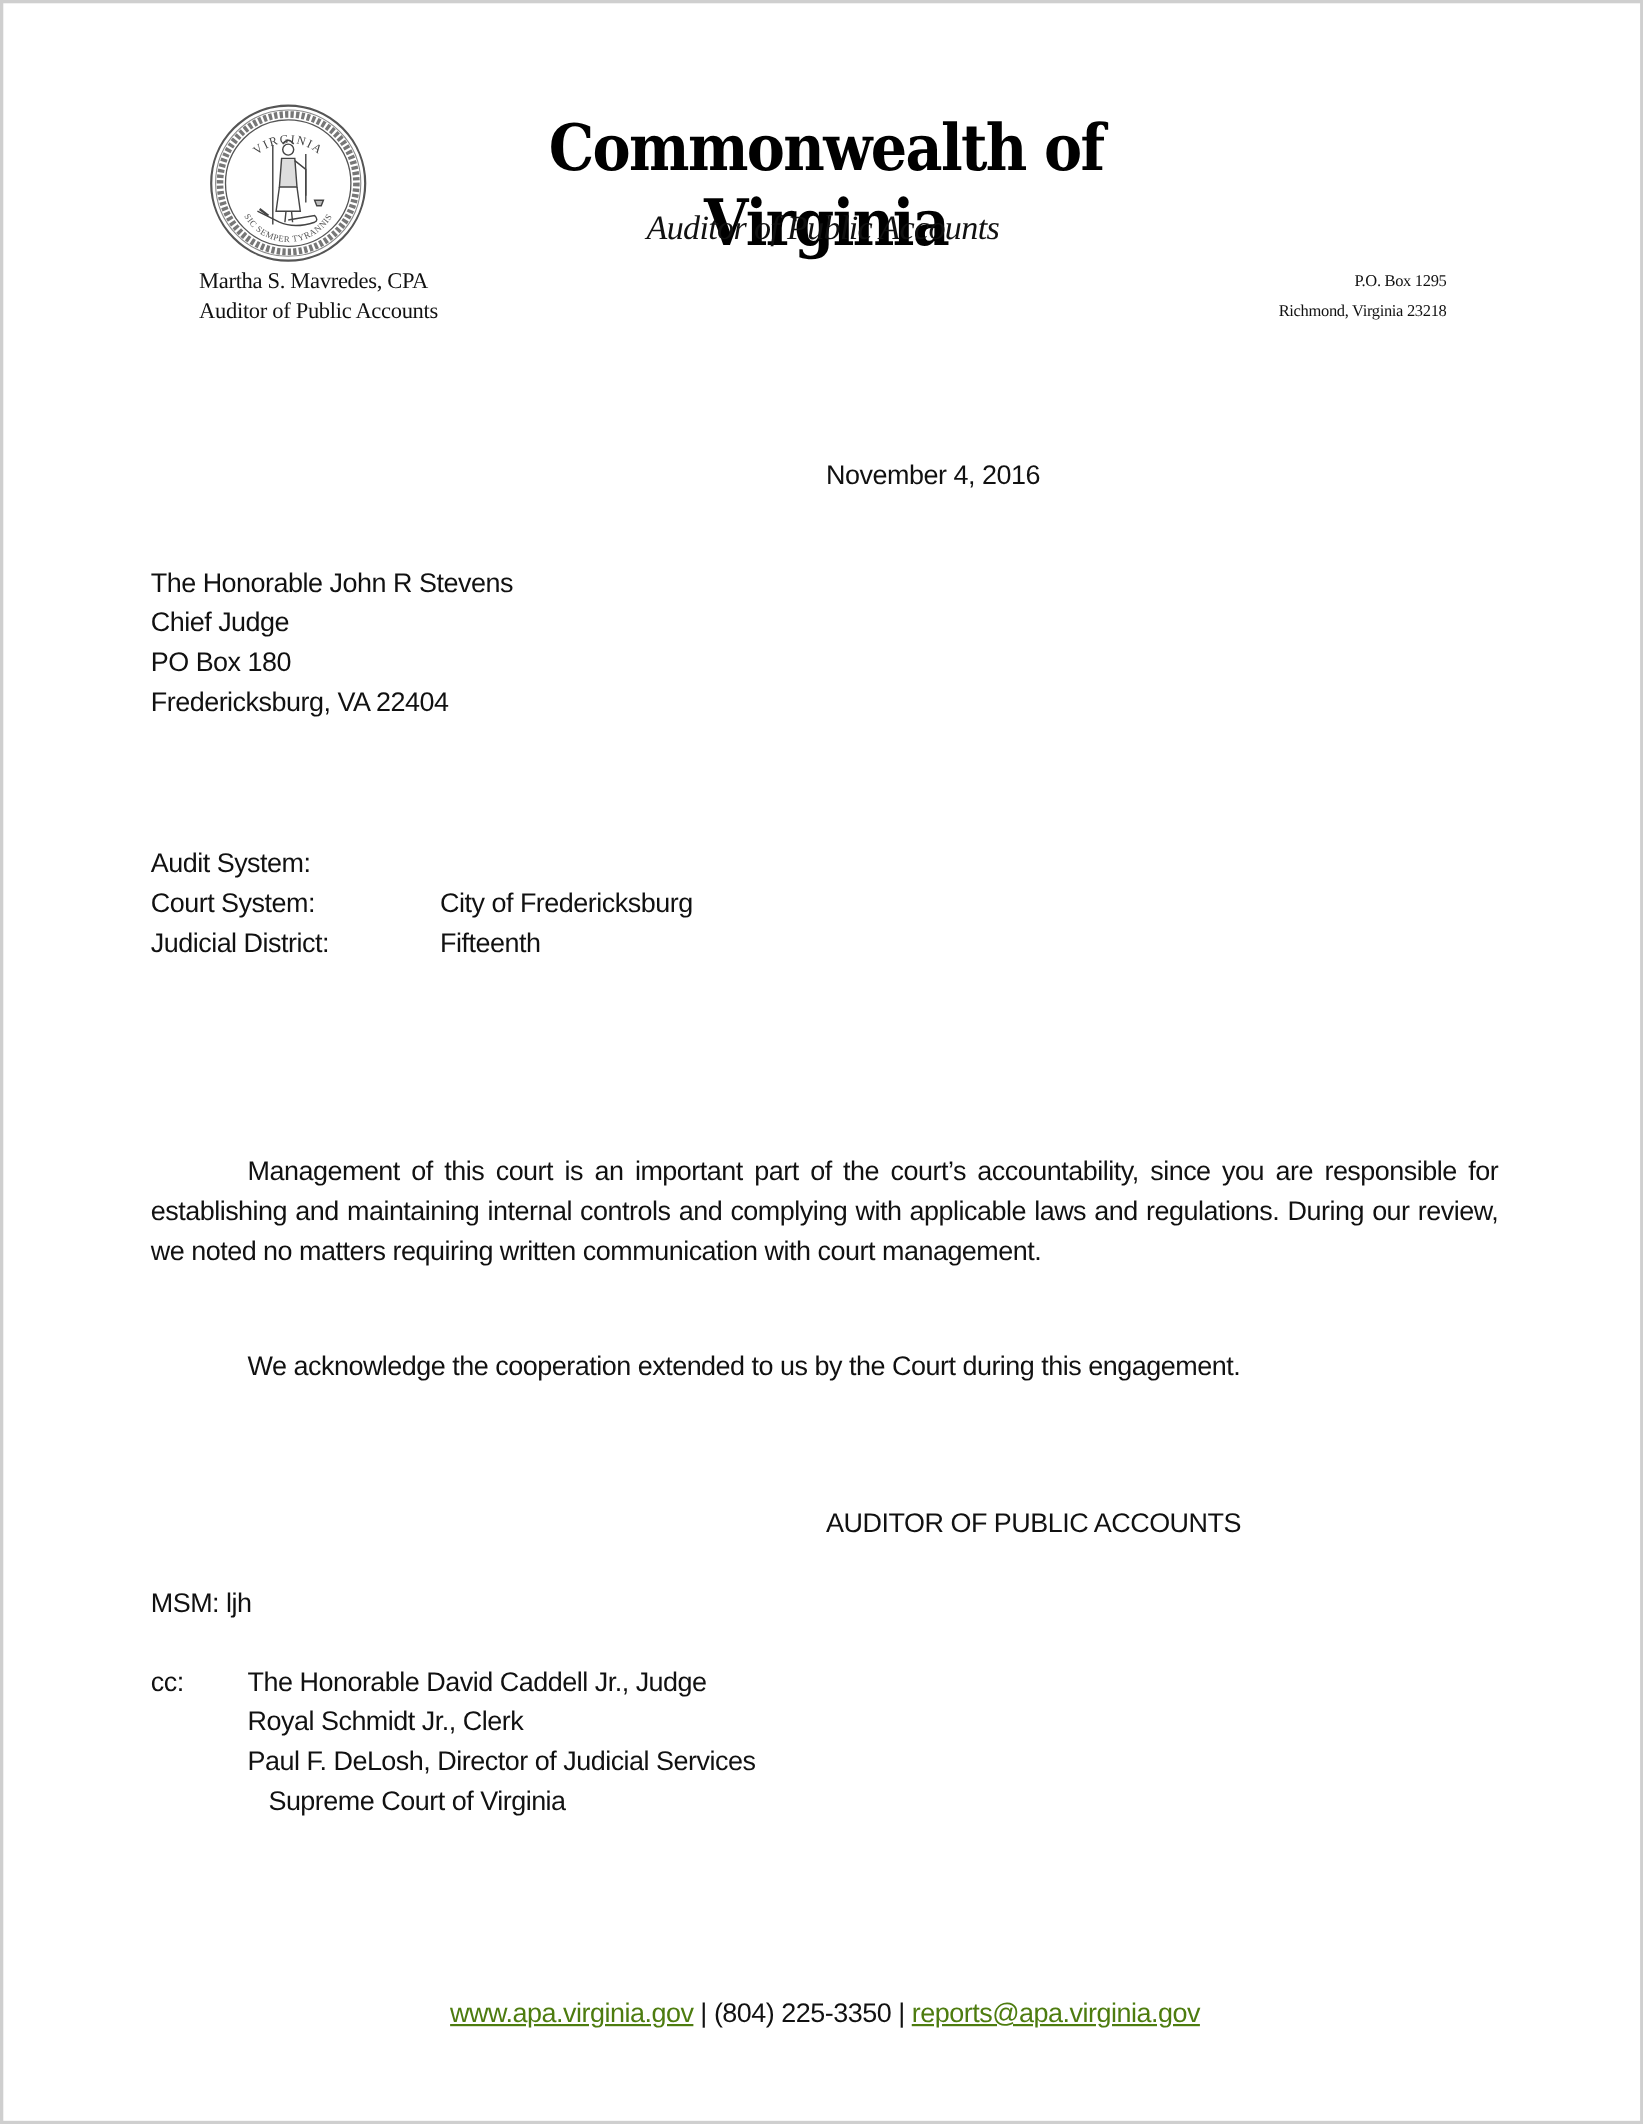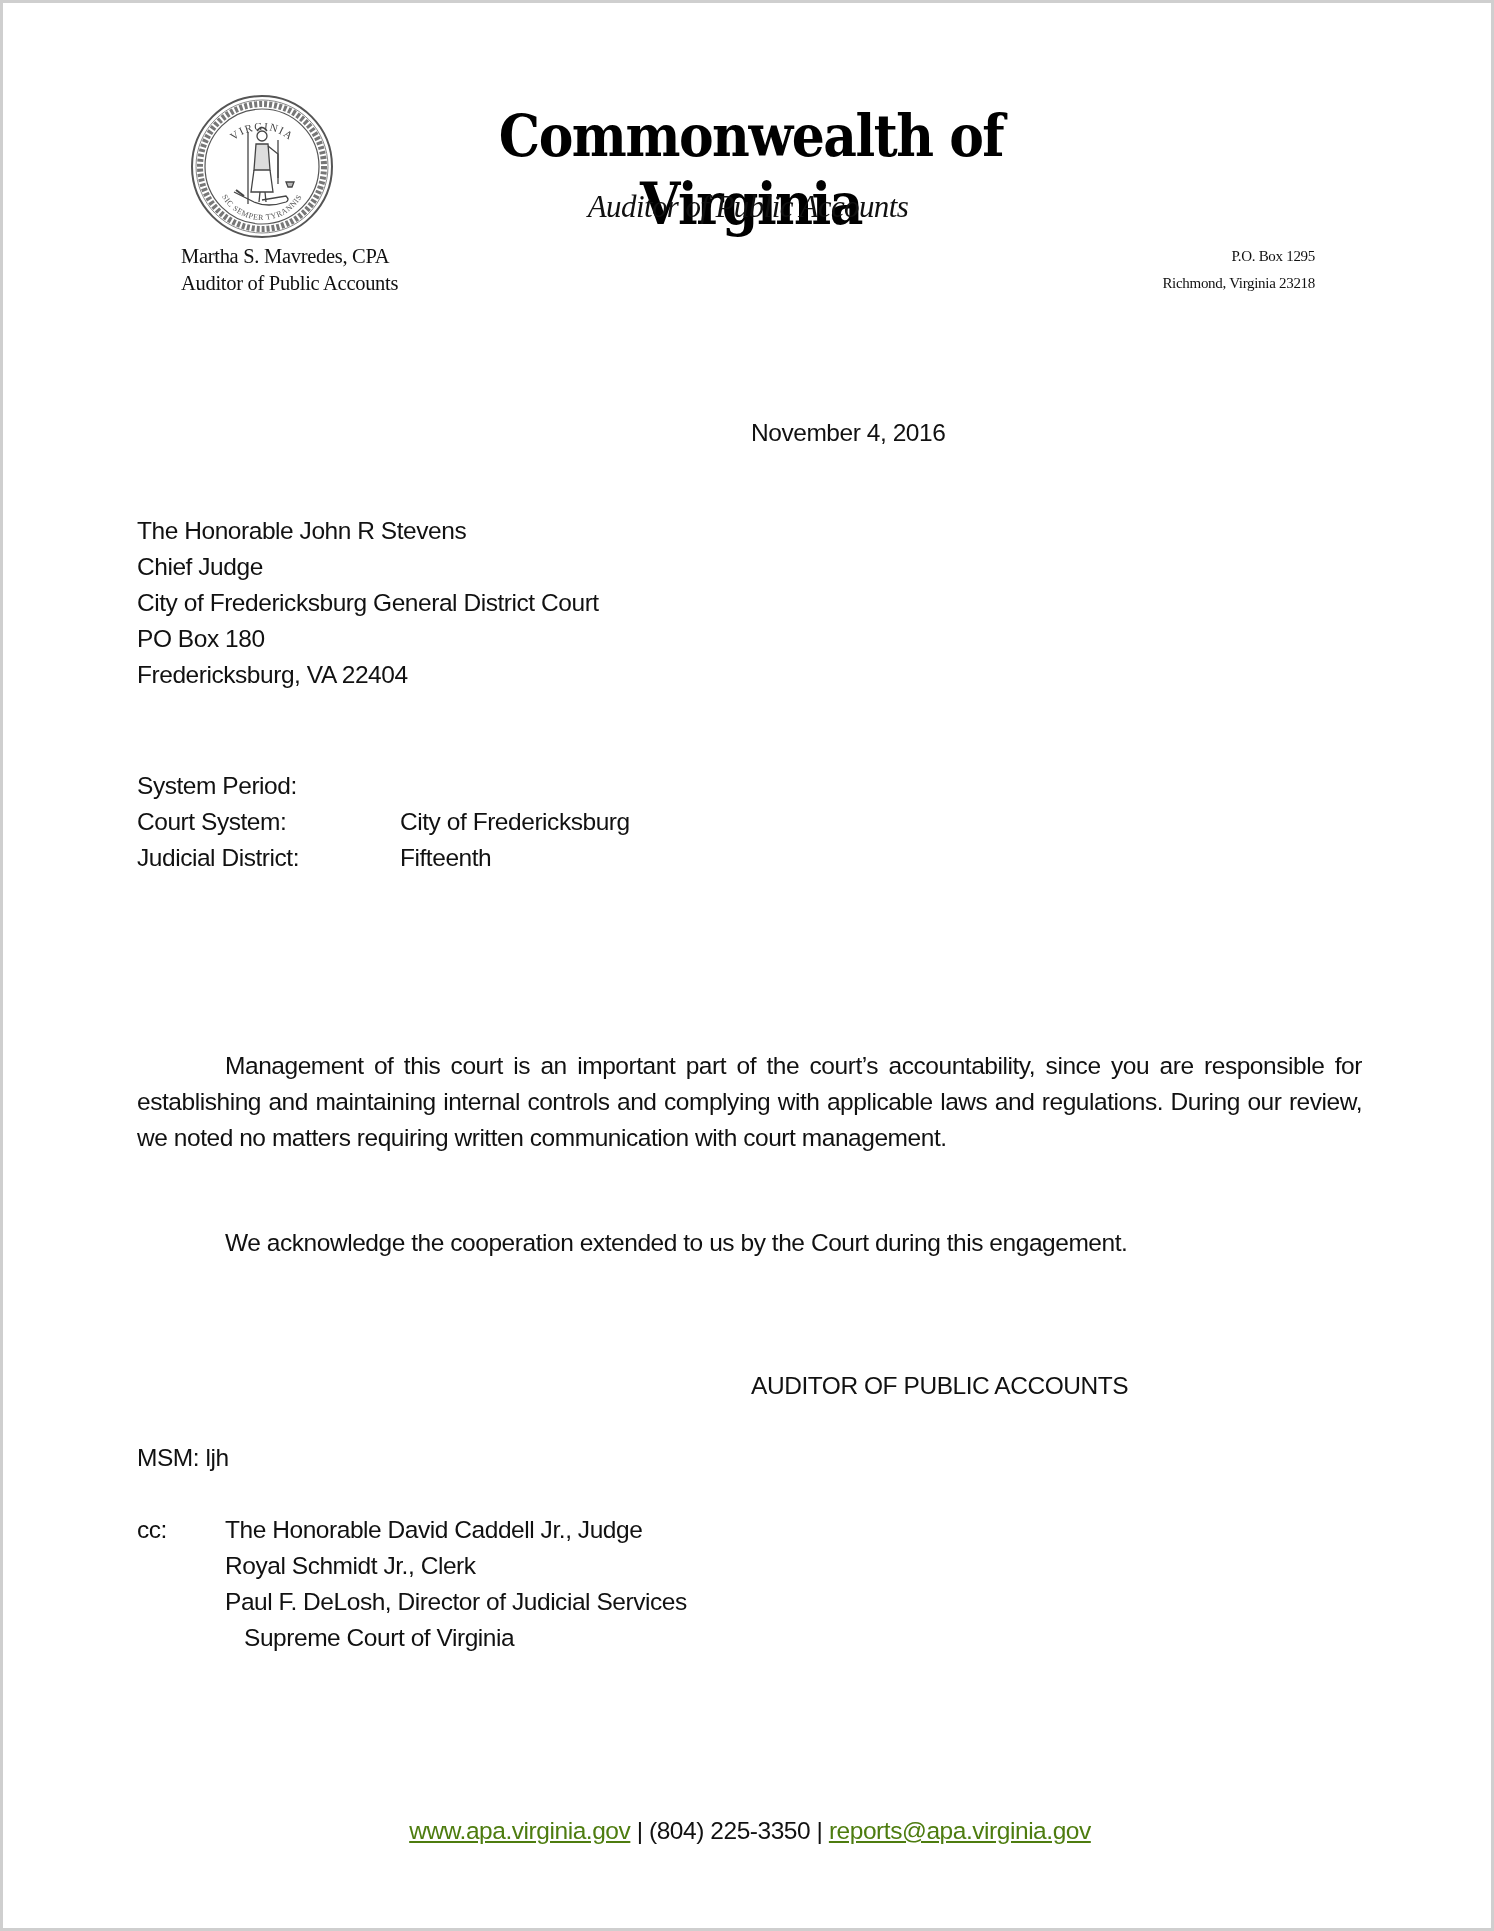--- a/index.html
+++ b/index.html
@@ -96,28 +96,27 @@
   <div class="abs serif hdr-right">
     <div>P.O. Box 1295</div>
     <div>Richmond, Virginia 23218</div>
   </div>
 
   <div class="abs body-font date">November 4, 2016</div>
 
   <div class="abs body-font address">
     <div>The Honorable John R Stevens</div>
     <div>Chief Judge</div>
-    <div>City of Fredericksburg General District Court</div>
     <div>PO Box 180</div>
     <div>Fredericksburg, VA  22404</div>
   </div>
 
   <div class="abs body-font audit">
     <div class="audit-row">
-      <span class="audit-label">System Period:</span>
+      <span class="audit-label">Audit System:</span>
     </div>
     <div class="audit-row">
       <span class="audit-label">Court System:</span>
       <span>City of Fredericksburg</span>
     </div>
     <div class="audit-row">
       <span class="audit-label">Judicial District:</span>
       <span>Fifteenth</span>
     </div>
   </div>

